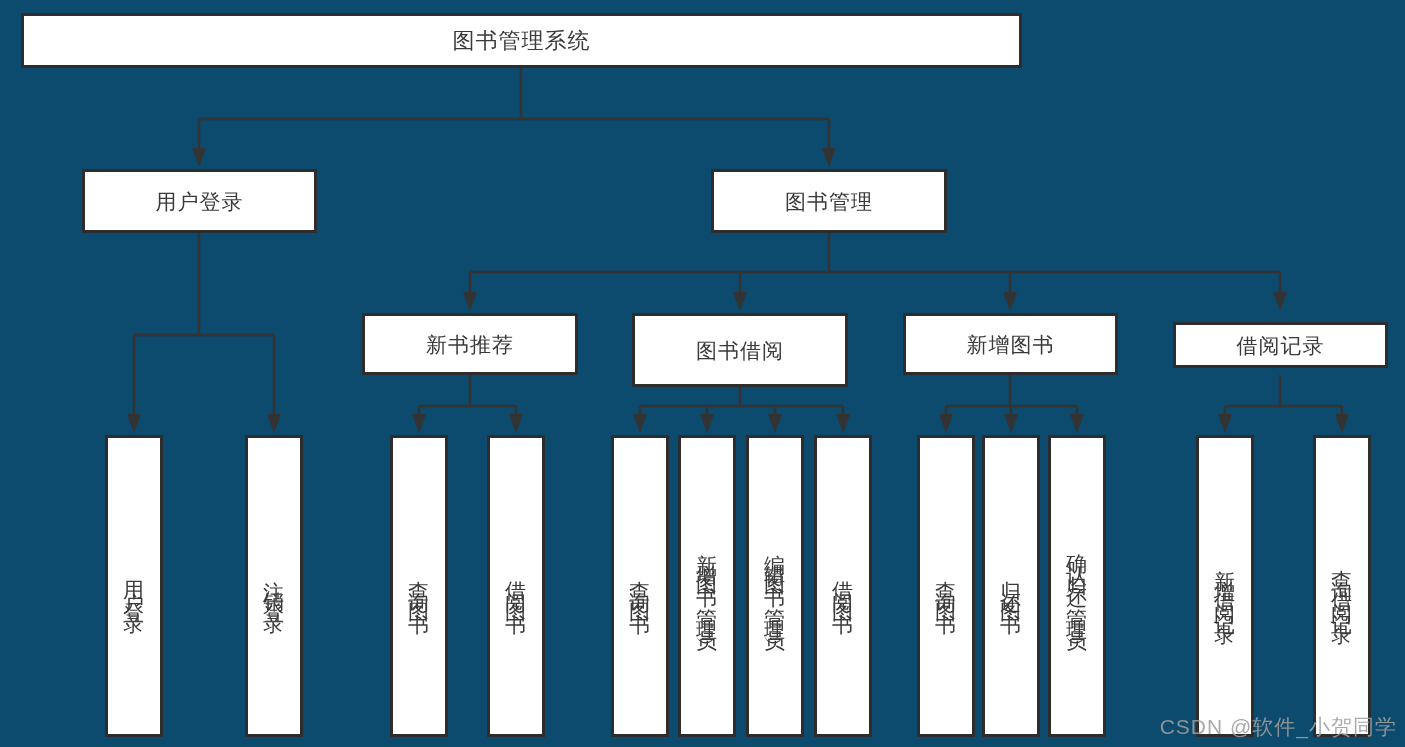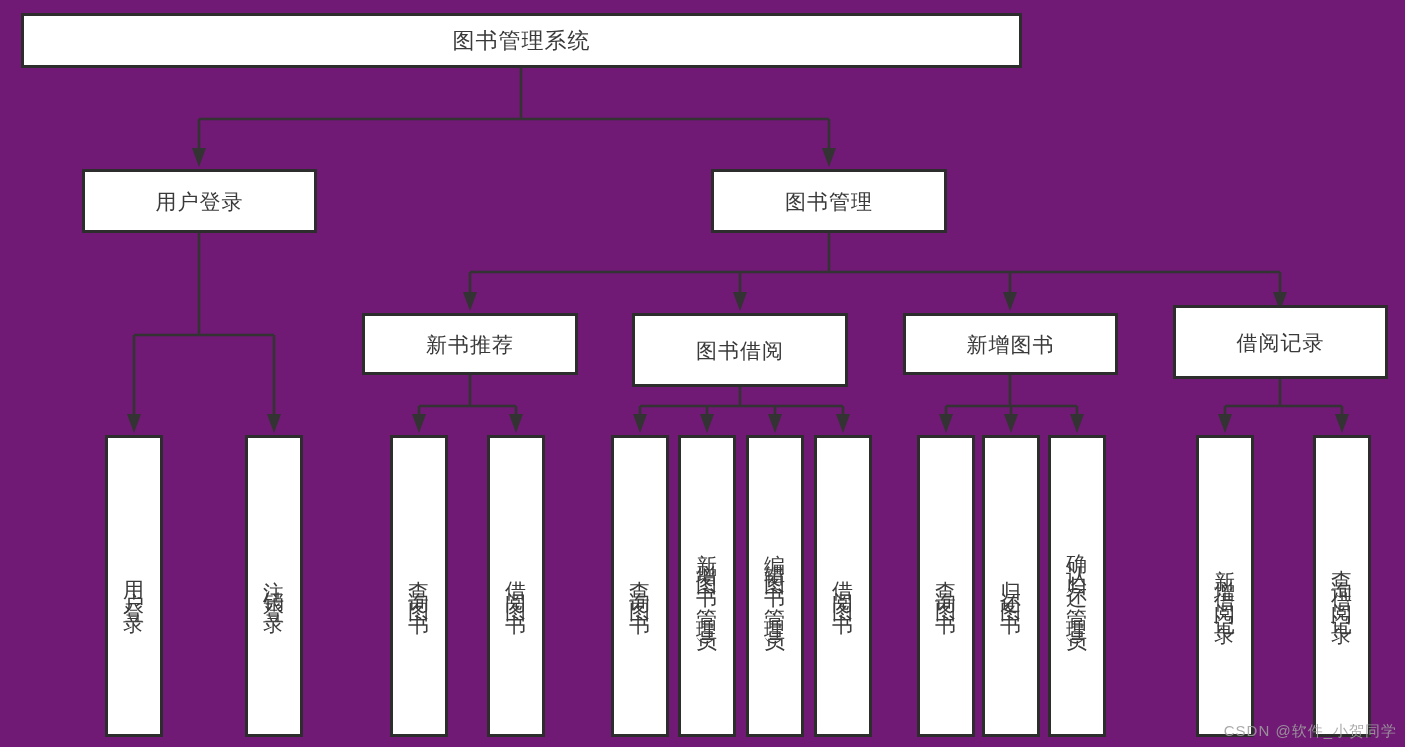--- a/index.html
+++ b/index.html
@@ -4,21 +4,21 @@
 <style>
   html, body {
     margin: 0;
     padding: 0;
     background: #ffffff;
   }
   .canvas {
     position: relative;
     width: 1405px;
     height: 747px;
-    background: #701a75;
+    background: #0c4a6e;
     font-family: "Liberation Sans", sans-serif;
     overflow: hidden;
   }
   .connectors {
     position: absolute;
     left: 0;
     top: 0;
     width: 1405px;
     height: 747px;
     pointer-events: none;
@@ -44,21 +44,21 @@
   .box.v {
     writing-mode: vertical-rl;
     text-orientation: mixed;
     letter-spacing: 11px;
     font-size: 21px;
   }
   .watermark {
     position: absolute;
     right: 8px;
     bottom: 6px;
-    font-size: 15px;
+    font-size: 21px;
     letter-spacing: 1px;
     color: rgba(158, 158, 158, 0.88);
     z-index: 3;
     white-space: nowrap;
   }
 </style>
 </head>
 <body>
 
 <div class="canvas">
@@ -104,21 +104,21 @@
   </svg>
 
   <div class="box root" style="left:21px; top:13px; width:1001px; height:55px;">图书管理系统</div>
 
   <div class="box" style="left:82px; top:169px; width:235px; height:64px;">用户登录</div>
   <div class="box" style="left:362px; top:313px; width:216px; height:62px;">新书推荐</div>
 
   <div class="box" style="left:711px; top:169px; width:236px; height:64px;">图书管理</div>
   <div class="box" style="left:632px; top:313px; width:216px; height:74px;">图书借阅</div>
   <div class="box" style="left:903px; top:313px; width:215px; height:62px;">新增图书</div>
-  <div class="box" style="left:1173px; top:305px; width:215px; height:74px;">借阅记录</div>
+  <div class="box" style="left:1173px; top:322px; width:215px; height:46px;">借阅记录</div>
 
   <div class="box v" style="left:105px; top:435px; width:58px; height:302px;">用户登录</div>
   <div class="box v" style="left:245px; top:435px; width:58px; height:302px;">注销登录</div>
 
   <div class="box v" style="left:390px; top:435px; width:58px; height:302px;">查询图书</div>
   <div class="box v" style="left:487px; top:435px; width:58px; height:302px;">借阅图书</div>
 
   <div class="box v" style="left:611px; top:435px; width:58px; height:302px;">查询图书</div>
   <div class="box v" style="left:678px; top:435px; width:58px; height:302px;">新增图书（管理员）</div>
   <div class="box v" style="left:746px; top:435px; width:58px; height:302px;">编辑图书（管理员）</div>

